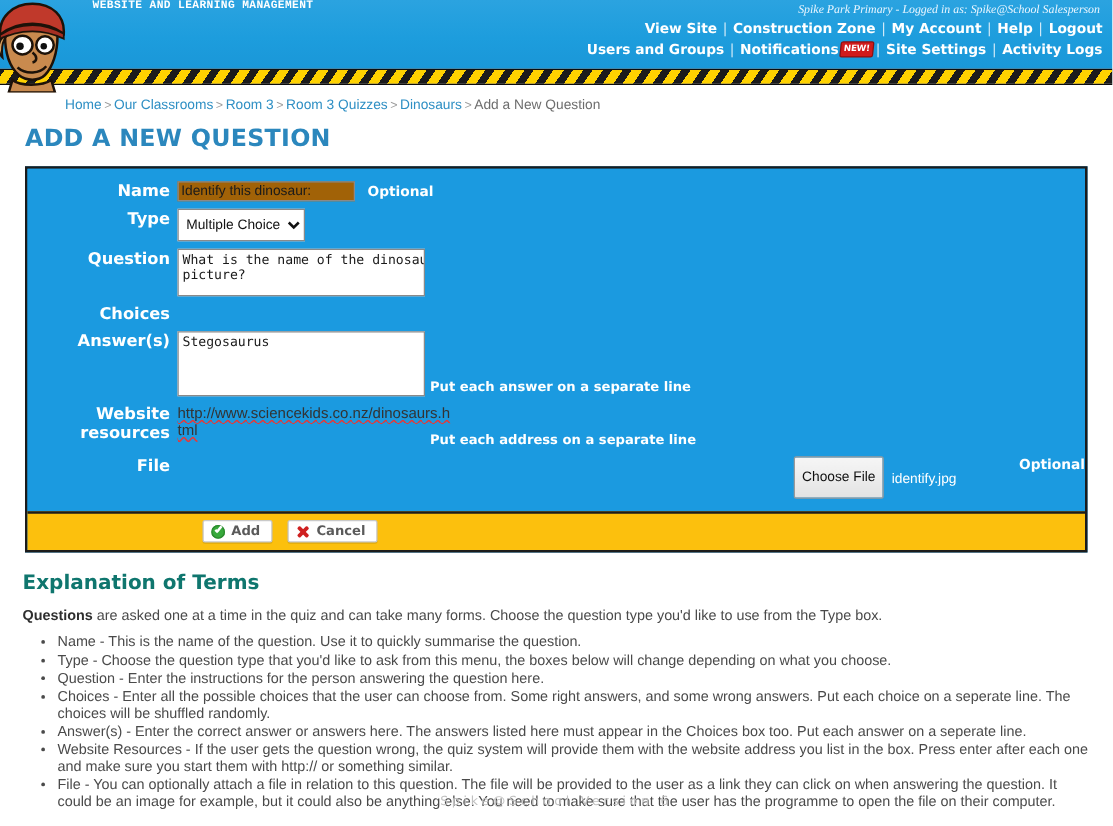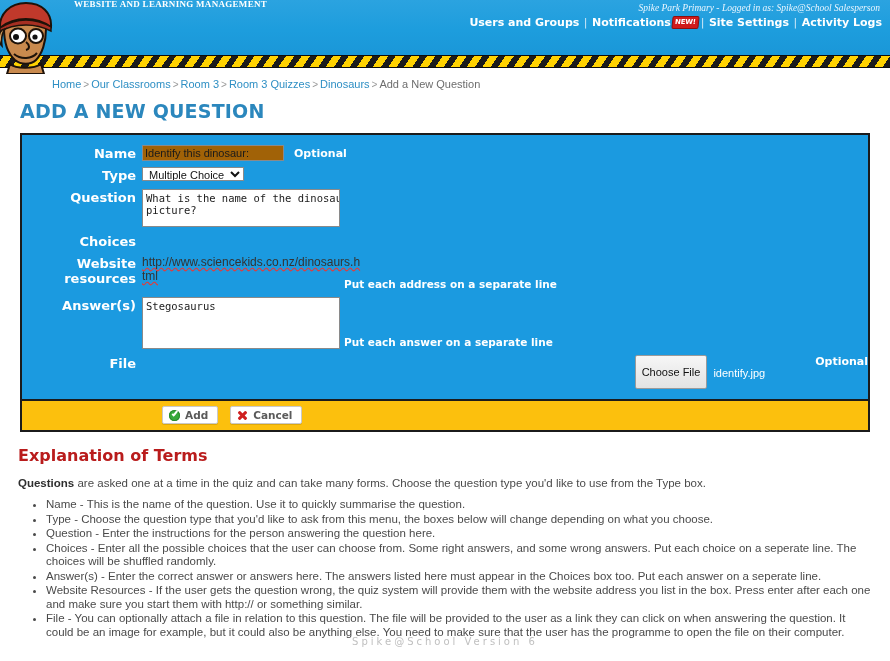--- a/index.html
+++ b/index.html
@@ -29,21 +29,21 @@
     font-family: "DejaVu Sans", sans-serif;
     font-weight: bold;
     font-size: 30px;
     letter-spacing: -0.5px;
     line-height: 32px;
     color: #ffffff;
     text-shadow: 1px 1px 0 #0d5f8a, -1px 1px 0 #0d5f8a, 2px 2px 2px rgba(0,0,0,.35);
   }
   .logo-main .yel { color: #ffd21e; }
   .logo-sub {
-    font-family: Liberation Serif, serif;
+    font-family: Liberation Mono, monospace;
     font-weight: bold;
     font-size: 9px;
     letter-spacing: 0.3px;
     color: #ffffff;
     margin-top: -3px;
     margin-left: 22px;
   }
 
   
   .mascot { position:absolute; left:-4px; top:-2px; width:62px; height:76px; z-index:6; }
@@ -177,21 +177,21 @@
     font-size: 11px;
     color: #1a1a1a;
     border: 1px solid #8a8a8a;
     background: #a16207;
     padding: 1px 2px;
     outline: none;
   }
   select.sel {
     font-family: "Liberation Sans", sans-serif;
     font-size: 11px;
-    height: 14px;
+    height: 26px;
     border: 1px solid #8a8a8a;
     background: #ffffff;
     color:#111;
     padding: 0 2px;
   }
   textarea.ta {
     font-family: "DejaVu Sans Mono", monospace;
     font-size: 10.5px;
     line-height: 12px;
     color: #1a1a1a;
@@ -281,21 +281,21 @@
   .ico-x:after  { transform: rotate(-45deg); }
 
   
   .expl {
     padding: 14px 18px 0 18px;
   }
   .expl h2 {
     font-family: "DejaVu Sans", sans-serif;
     font-weight: bold;
     font-size: 16px;
-    color: #b91c1c;
+    color: #0f766e;
     margin: 0 0 11px 0;
   }
   .expl p {
     font-family: "Liberation Sans", sans-serif;
     font-size: 11.5px;
     color: #4a4a4a;
     margin: 0 0 8px 0;
     line-height: 14px;
   }
   .expl p b { color: #2e2e2e; }
@@ -347,20 +347,23 @@
     <path d="M14 66 C20 71 38 71 45 66 L48 76 L11 76 Z" fill="#c98a4e" stroke="#1d1209" stroke-width="2"></path>
   </svg>
 
   <div class="logo-wrap">
     <div class="logo-sub">WEBSITE AND LEARNING MANAGEMENT</div>
   </div>
 
   <div class="hdr-right">
     <div class="hdr-loggedin">Spike Park Primary - Logged in as: Spike@School Salesperson</div>
     <div class="hdr-nav">
+      <a href="#">View Site</a><span class="sep"> | </span><a href="#">Construction Zone</a><span class="sep"> | </span><a href="#">My Account</a><span class="sep"> | </span><a href="#">Help</a><span class="sep"> | </span><a href="#">Logout</a>
+    </div>
+    <div class="hdr-nav">
       <a href="#">Users and Groups</a><span class="sep"> | </span><a href="#">Notifications</a><span class="newbadge">NEW!</span><span class="sep">| </span><a href="#">Site Settings</a><span class="sep"> | </span><a href="#">Activity Logs</a>
     </div>
   </div>
 </div>
 
 <div class="hazard"></div>
 
 <div class="crumbs">
   <a href="#">Home</a><span class="gt">&gt;</span><a href="#">Our Classrooms</a><span class="gt">&gt;</span><a href="#">Room 3</a><span class="gt">&gt;</span><a href="#">Room 3 Quizzes</a><span class="gt">&gt;</span><a href="#">Dinosaurs</a><span class="gt">&gt;</span><span class="cur">Add a New Question</span>
 </div>
@@ -388,36 +391,36 @@
     <div class="frow">
       <div class="flabel">Question</div>
       <div class="fctl">
         <textarea class="ta ta-question" style="">What is the name of the dinosaur in this
 picture?</textarea>
       </div>
     </div>
 
     <div class="frow">
       <div class="flabel">Choices</div>
+    </div>
+
+    <div class="frow">
+      <div class="flabel">Answer(s)</div>
+      <div class="fctl">
+        <textarea class="ta ta-answers" style="">Stegosaurus</textarea>
+        <span class="hint">Put each answer on a separate line</span>
+      </div>
     </div>
 
     <div class="frow">
       <div class="flabel">Website resources</div>
       <div class="fctl">
         <div class="ta ta-web"><span class="spell">http://www.sciencekids.co.nz/dinosaurs.h
 tml</span></div>
         <span class="hint">Put each address on a separate line</span>
-      </div>
-    </div>
-
-    <div class="frow">
-      <div class="flabel">Answer(s)</div>
-      <div class="fctl">
-        <textarea class="ta ta-answers" style="">Stegosaurus</textarea>
-        <span class="hint">Put each answer on a separate line</span>
       </div>
     </div>
 
     <div class="frow" style="margin-bottom:2px;justify-content:space-between;">
       <div class="flabel">File</div>
       <div class="fctl" style="align-items:center;">
         <button class="filebtn">Choose File</button>
         <span class="fname">identify.jpg</span>
         <span class="opt" style="margin-left:50px;padding-top:0;">Optional</span>
       </div>

